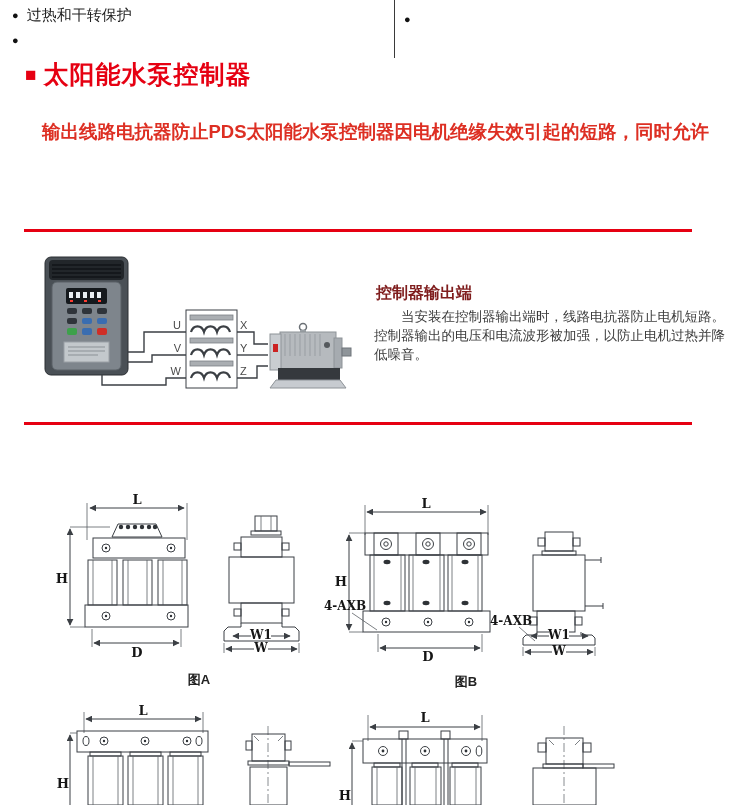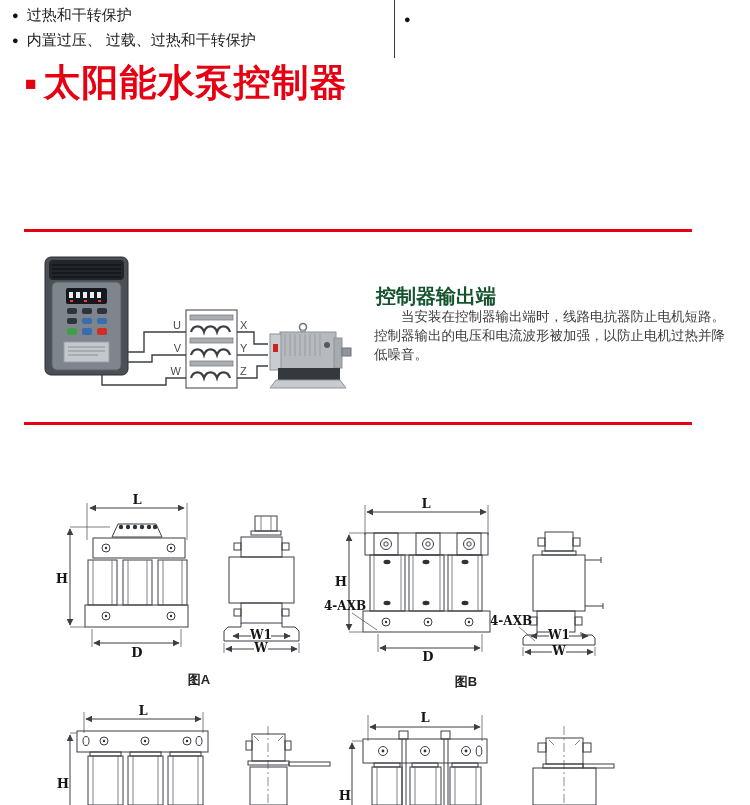--- a/index.html
+++ b/index.html
@@ -12,32 +12,32 @@
   .feature-col.right{left:404px;top:7px;}
   .feature-item{display:flex;align-items:center;gap:8px;height:25px;
                 font-size:15px;color:#222;}
   .bullet{font-size:11px;color:#111;line-height:1;}
   .v-divider{position:absolute;left:394px;top:0;width:1px;height:58px;background:#3a3a3a;}
 
   
   .heading{position:absolute;left:25px;top:58px;display:flex;align-items:center;gap:7px;
            color:#e60012;font-weight:bold;}
   .heading .marker{font-size:19px;line-height:1;}
-  .heading .title{font-size:37px;letter-spacing:1px;}
+  .heading .title{font-size:25px;letter-spacing:1px;}
 
   
   .intro{position:absolute;left:42px;top:116px;width:700px;color:#dd2f23;
          font-size:18.5px;font-weight:bold;line-height:32px;}
 
   
   .rule{position:absolute;left:24px;width:668px;height:3px;background:#e60012;}
   .rule.top{top:229px;}
   .rule.bottom{top:422px;}
   .diagram-svg{position:absolute;left:40px;top:248px;}
-  .panel-title{position:absolute;left:376px;top:283px;font-size:20px;font-weight:bold;color:#14532d;}
+  .panel-title{position:absolute;left:376px;top:283px;font-size:16px;font-weight:bold;color:#7f1d1d;}
   .panel-body{position:absolute;left:374px;top:307px;width:380px;font-size:13.5px;
               color:#3c3c3c;line-height:19px;}
   .panel-body .line.indent{padding-left:27px;}
   .panel-note{position:absolute;left:378px;top:373px;font-size:12.5px;font-weight:bold;
               font-style:italic;color:#e60012;}
 
   
   .figures-svg{position:absolute;left:0;top:470px;}
   .ln{stroke:#3b3f44;stroke-width:1;fill:none;}
   .thin{stroke:#5a5f64;stroke-width:0.8;fill:none;}
@@ -55,36 +55,36 @@
 
 <div class="page">
 
   <div class="feature-col left">
     <div class="feature-item">
       <span class="bullet">●</span>
       <span>过热和干转保护</span>
     </div>
     <div class="feature-item">
       <span class="bullet">●</span>
-      <span>内置过压、 过载、过热和干转保护</span>
     </div>
   </div>
   <div class="v-divider"></div>
   <div class="feature-col right">
     <div class="feature-item">
       <span class="bullet">●</span>
     </div>
   </div>
 
   <div class="heading">
     <span class="marker">■</span>
     <span class="title">太阳能水泵控制器</span>
   </div>
 
   <div class="intro">
+    <div class="line">输出线路电抗器防止PDS太阳能水泵控制器因电机绝缘失效引起的短路，同时允许</div>
   </div>
 
   <div class="rule top"></div>
   <div class="rule bottom"></div>
 
   <svg class="diagram-svg" width="320" height="160" viewBox="0 0 320 160" xmlns="http://www.w3.org/2000/svg">
 
     <g>
       <rect x="5" y="9" width="83" height="118" rx="6" fill="#4a5056" stroke="#2b2f33"></rect>
       <rect x="9" y="12" width="75" height="20" rx="4" fill="#22262a"></rect>

